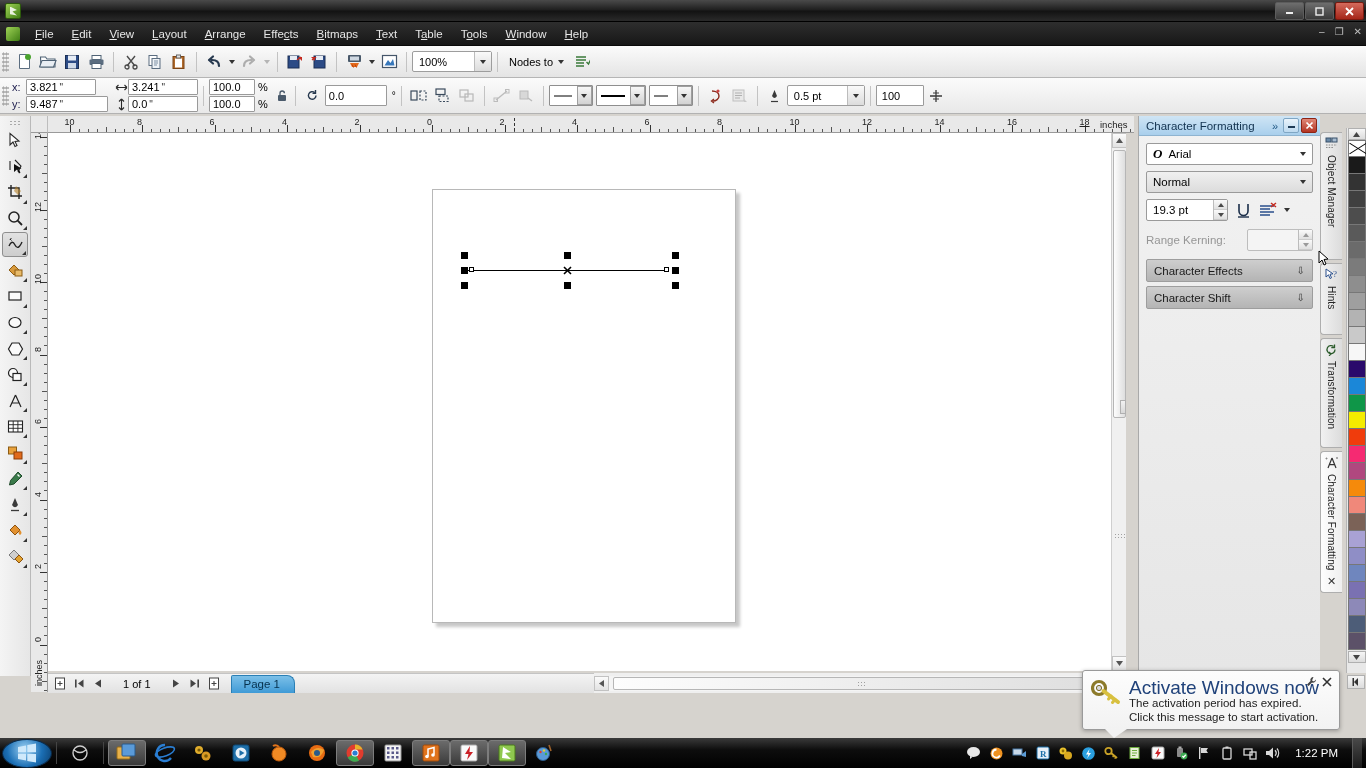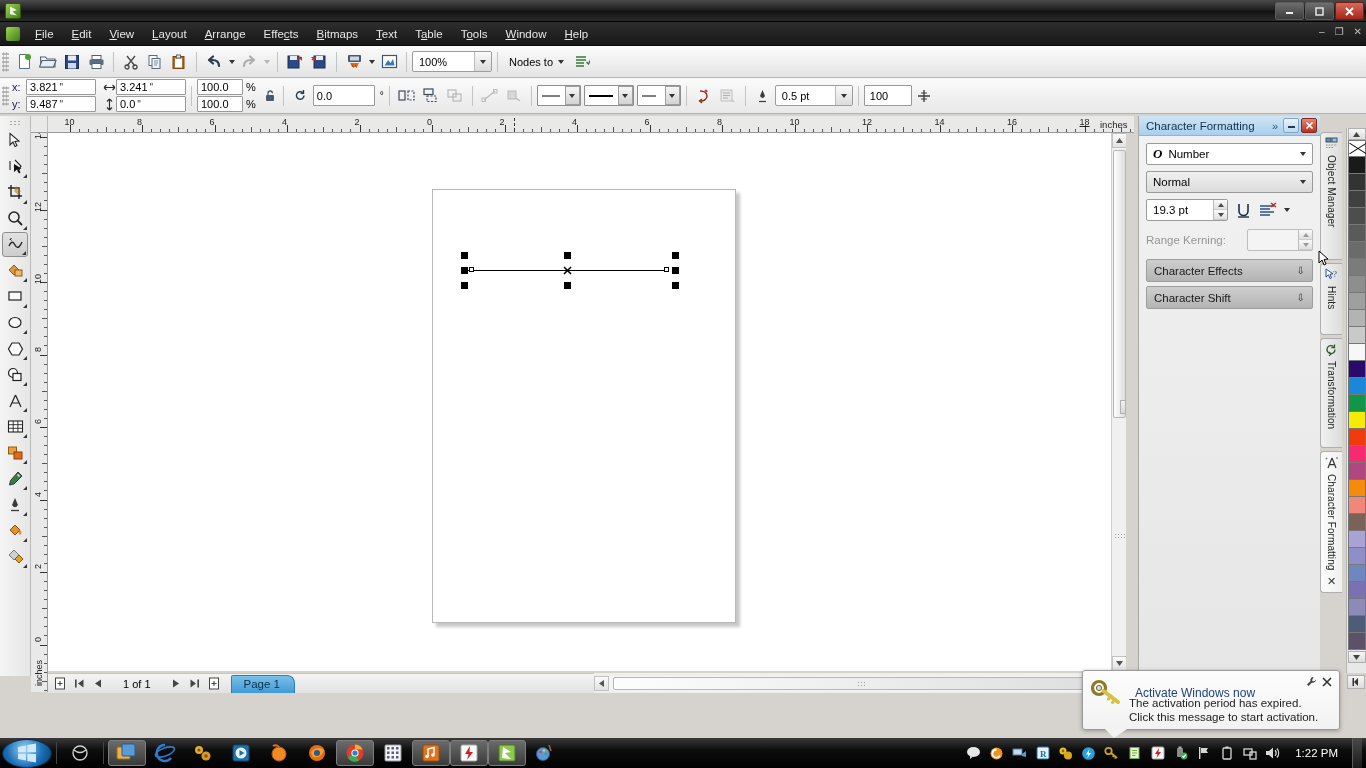--- a/index.html
+++ b/index.html
@@ -257,21 +257,21 @@
     position:absolute;left:1082px;top:670px;width:258px;height:60px;
     background:linear-gradient(#fdfdfd,#f2f2f2);
     border:1px solid #9a9a9a;border-radius:3px;
     box-shadow:0 1px 4px rgba(0,0,0,.3);
   }
   .balloon:after{
     content:"";position:absolute;left:22px;bottom:-9px;width:0;height:0;
     border-left:9px solid transparent;border-right:13px solid transparent;border-top:9px solid #f2f2f2;
   }
   .b-key{position:absolute;left:8px;top:8px;width:30px;height:26px;}
-  .b-title{position:absolute;left:52px;top:6px;font-size:12px;color:#20427a;margin-top:9px;}
+  .b-title{position:absolute;left:46px;top:6px;font-size:19px;color:#20427a;}
   .b-l1{position:absolute;left:46px;top:26px;font-size:11.5px;color:#222;}
   .b-l2{position:absolute;left:46px;top:40px;font-size:11.5px;color:#222;}
   .b-x{position:absolute;right:7px;top:5px;font-size:12px;color:#444;}
   .b-wrench{position:absolute;right:22px;top:5px;font-size:11px;color:#444;}
 
   
   .taskbar{
     position:absolute;left:0;top:738px;width:1366px;height:30px;
     background:linear-gradient(#3a3a3a,#0d0d0d 40%,#000 100%);
     display:flex;align-items:center;
@@ -481,21 +481,21 @@
     <div class="xy-group">
       <div class="xy-row">
         <div class="xy-lbl">x:</div>
         <div class="field" style="width:70px">
           <span>3.821</span>
           <span class="unit">"</span>
         </div>
       </div>
       <div class="xy-row">
         <div class="xy-lbl">y:</div>
-        <div class="field" style="width:70px">
+        <div class="field" style="width:82px">
           <span>9.487</span>
           <span class="unit">"</span>
         </div>
       </div>
     </div>
 
     <div style="width:6px"></div>
 
     <div class="xy-group">
       <div class="xy-row">
@@ -1058,21 +1058,21 @@
       <div class="dt-btn close">
         <svg width="9" height="9" viewBox="0 0 9 9">
             <path d="M1.5 1.5 L7.5 7.5 M7.5 1.5 L1.5 7.5" stroke="#fff" stroke-width="1.7"></path>
           </svg>
       </div>
     </div>
 
     <div class="dk-body">
       <div class="dk-combo">
         <span style="font-style:italic;font-weight:bold;font-family:'Liberation Serif',serif;margin-right:6px;font-size:13px">O</span>
-        <span>Number</span>
+        <span>Arial</span>
         <div class="arr">
             <div class="arrow-d"></div>
           </div>
       </div>
 
       <div class="dk-combo grey">
         <span>Normal</span>
         <div class="arr">
             <div class="arrow-d"></div>
           </div>

